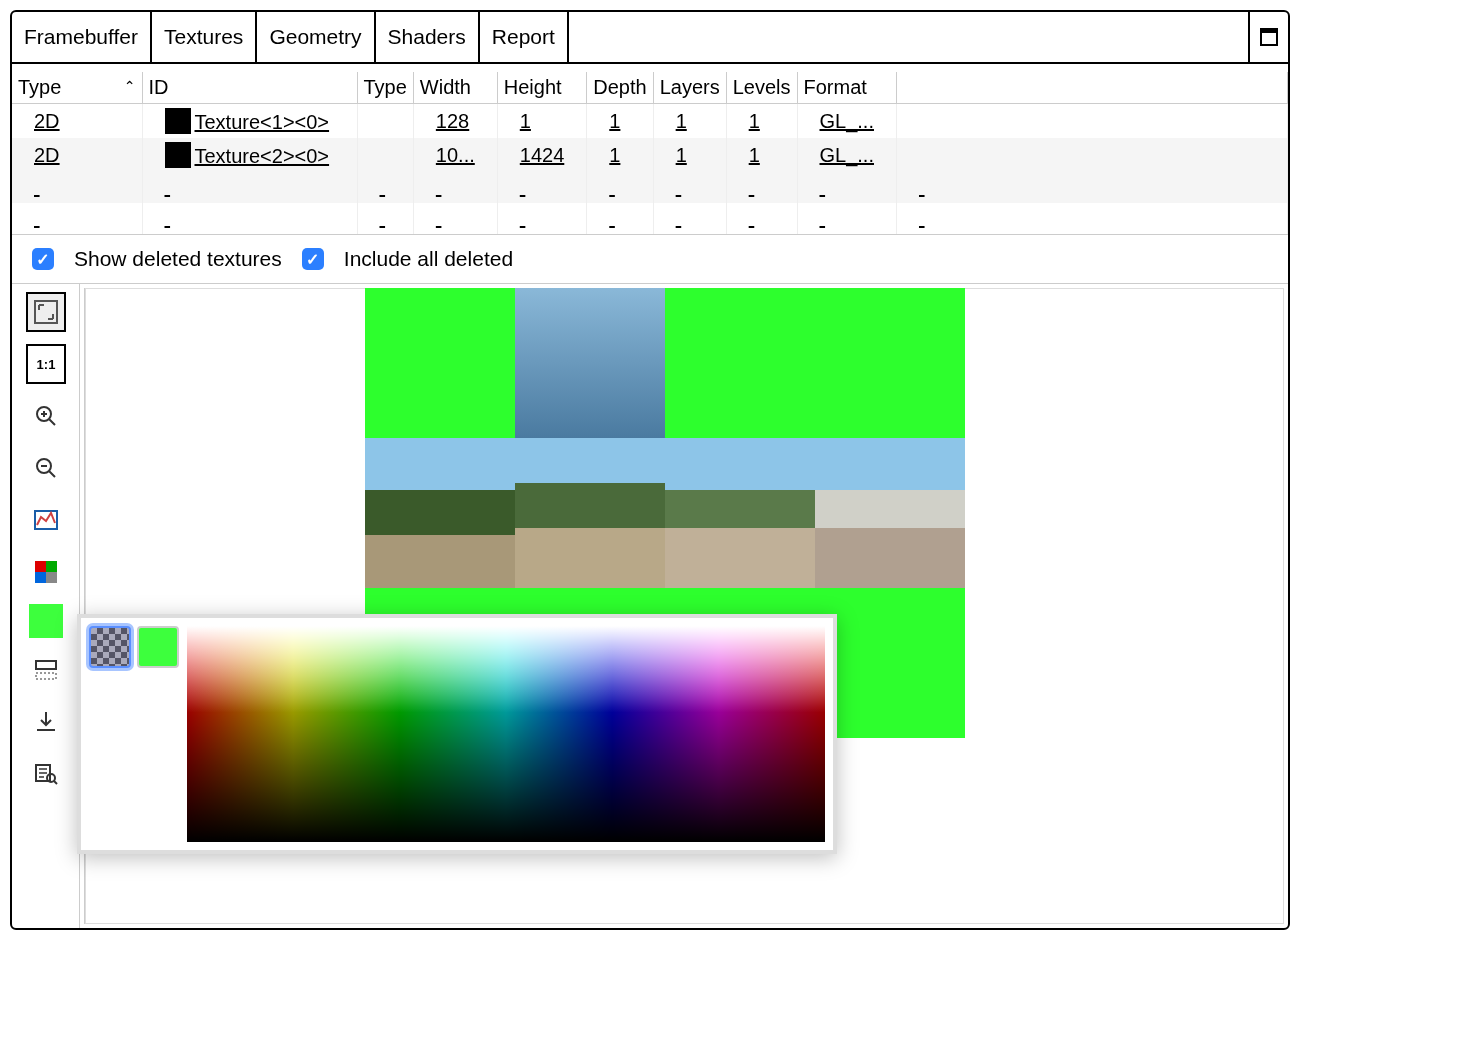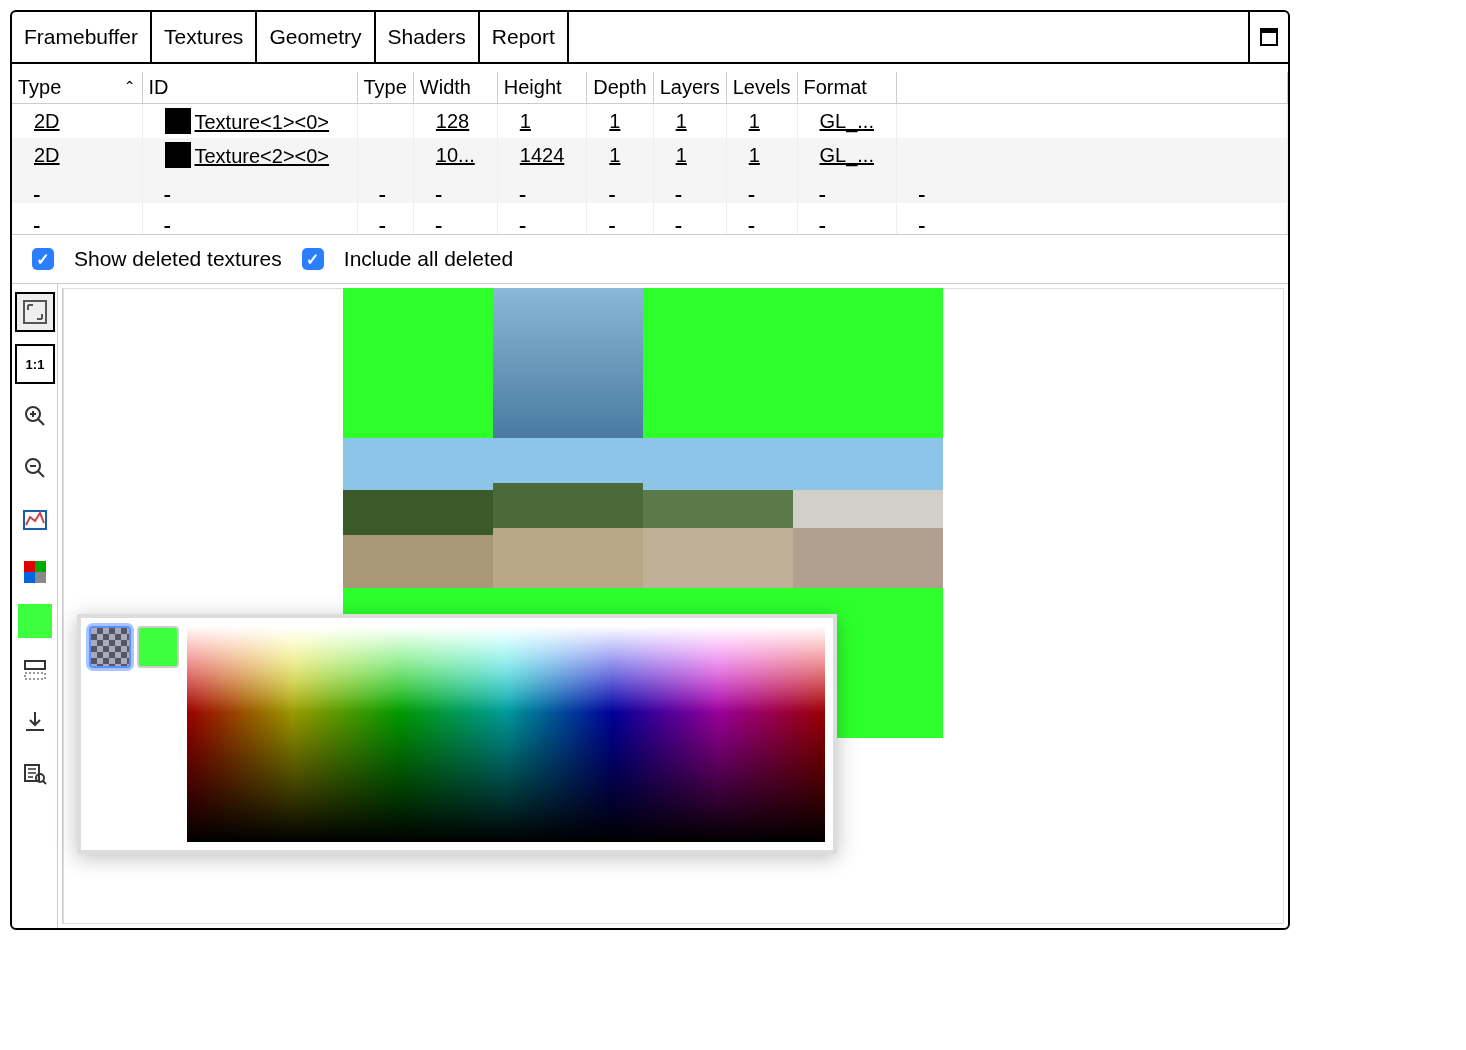--- a/index.html
+++ b/index.html
@@ -36,21 +36,21 @@
 .col-layers { width: 65px; }
 .col-levels { width: 65px; }
 .col-format { width: 75px; }
 
 
 .options-row { display: flex; gap: 20px; padding: 12px 20px; align-items: center; font-size: 21px; }
 .checkbox { width: 22px; height: 22px; border-radius: 5px; background: #2b7fff; display: inline-flex; align-items: center; justify-content: center; color: #fff; font-size: 16px; font-weight: bold; }
 
 
 .viewer { flex: 1; display: flex; border-top: 1px solid #ccc; position: relative; overflow: hidden; }
-.toolbar { width: 46px; border-right: 1px solid #ccc; display: flex; flex-direction: column; align-items: center; padding-top: 8px; gap: 12px; }
+.toolbar { width: 68px; border-right: 1px solid #ccc; display: flex; flex-direction: column; align-items: center; padding-top: 8px; gap: 12px; }
 .tool-btn { width: 40px; height: 40px; display: flex; align-items: center; justify-content: center; cursor: pointer; border: 1px solid transparent; }
 .tool-btn.framed { border: 2px solid #000; }
 .tool-btn.active { background: #eee; border: 2px solid #000; }
 .tool-btn svg { width: 26px; height: 26px; }
 .tool-btn.color-swatch { background: #3dff3d; border: none; width: 34px; height: 34px; }
 
 
 .canvas { flex: 1; background: #fff; position: relative; border-left: 1px solid #ccc; margin: 4px; box-shadow: inset 0 0 0 1px #ddd; }
 .cubemap-unwrap { position: absolute; left: 280px; top: 0; width: 600px; height: 450px; display: grid; grid-template-columns: repeat(4, 150px); grid-template-rows: repeat(3, 150px); }
 .face { background: #2dff2d; }

